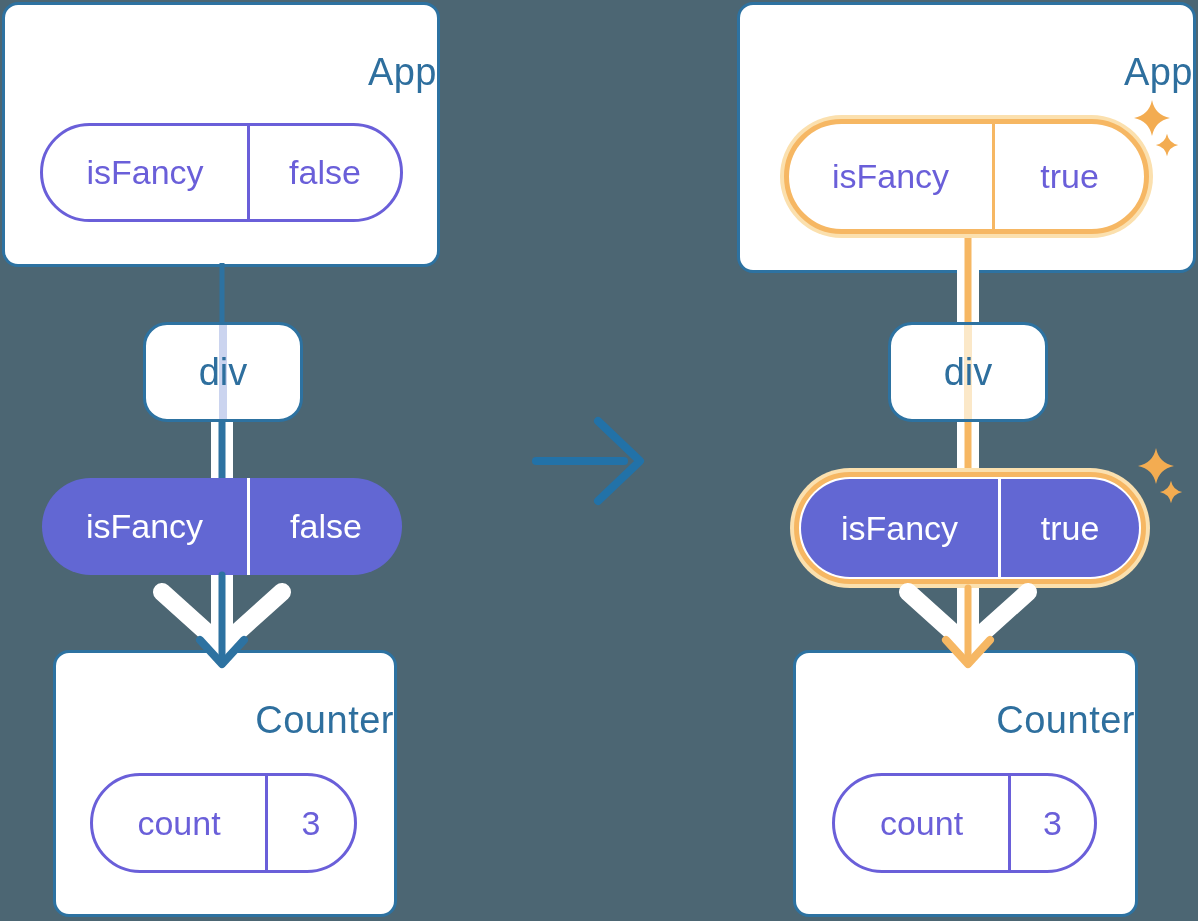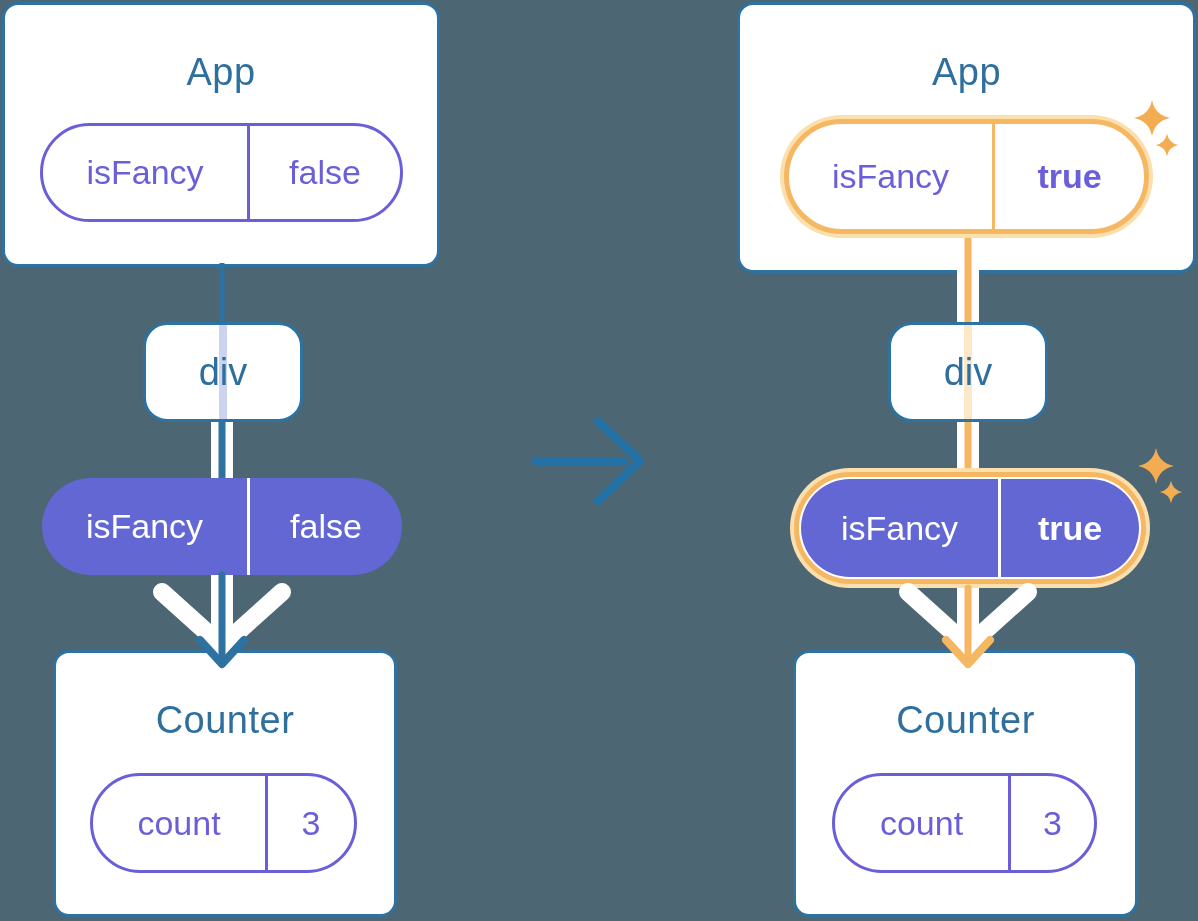--- a/index.html
+++ b/index.html
@@ -3,21 +3,21 @@
 <meta charset="utf-8">
 <style>
   html,body{margin:0;padding:0;background:#4C6673;}
   .stage{
     position:relative;width:1198px;height:921px;background:#4C6673;
     font-family:"Liberation Sans",sans-serif;overflow:hidden;
   }
   .layer{position:absolute;left:0;top:0;width:1198px;height:921px;pointer-events:none;}.z3{z-index:3}.z5{z-index:5}
 
   .card{position:absolute;background:#fff;border:3px solid #2D72A1;border-radius:16px;box-sizing:border-box;z-index:1;}
-  .card-title{position:absolute;left:0;width:100%;text-align:center;
+  .card-title{position:absolute;left:0;width:100%;text-align:right;
     font-size:38px;font-weight:500;color:#2E6F9E;letter-spacing:.5px;}
 
   .nodebox{position:absolute;width:160px;height:100px;background:#fff;border:3px solid #2D72A1;
     border-radius:24px;box-sizing:border-box;display:flex;align-items:center;justify-content:center;
     font-size:38px;font-weight:500;color:#2E6F9E;z-index:4;}
   .through{position:absolute;top:0;bottom:0;left:50%;transform:translateX(-50%);width:8px;}
   .through.lavender{background:#CBD4EF;}
   .through.cream{background:#FBE8C8;}
   .nodebox span{position:relative;z-index:1;}
 
@@ -32,21 +32,21 @@
   .vdiv.orange{background:#F6B763;}
 
   .halo{position:absolute;background:#FBE0AE;border-radius:70px;box-sizing:border-box;
     padding:4px;display:flex;z-index:4;}
   .ring{flex:1;border:5px solid #F6B763;border-radius:62px;background:#fff;
     display:flex;align-items:stretch;box-sizing:border-box;overflow:hidden;
     font-size:34px;font-weight:500;color:#6A5FD9;}
   .ring.pad2{padding:2px;}
   .inner-solid{flex:1;display:flex;align-items:stretch;background:#6267D3;border-radius:50px;
     color:#fff;overflow:hidden;}
-  .bold{font-weight:700;text-align:center;}
+  .bold{font-weight:400;text-align:center;}
 </style>
 </head>
 <body>
 
 <div class="stage">
 
   <div class="card" style="left:2px;top:2px;width:438px;height:265px;">
     <div class="card-title" style="top:46px;">App</div>
   </div>
 

